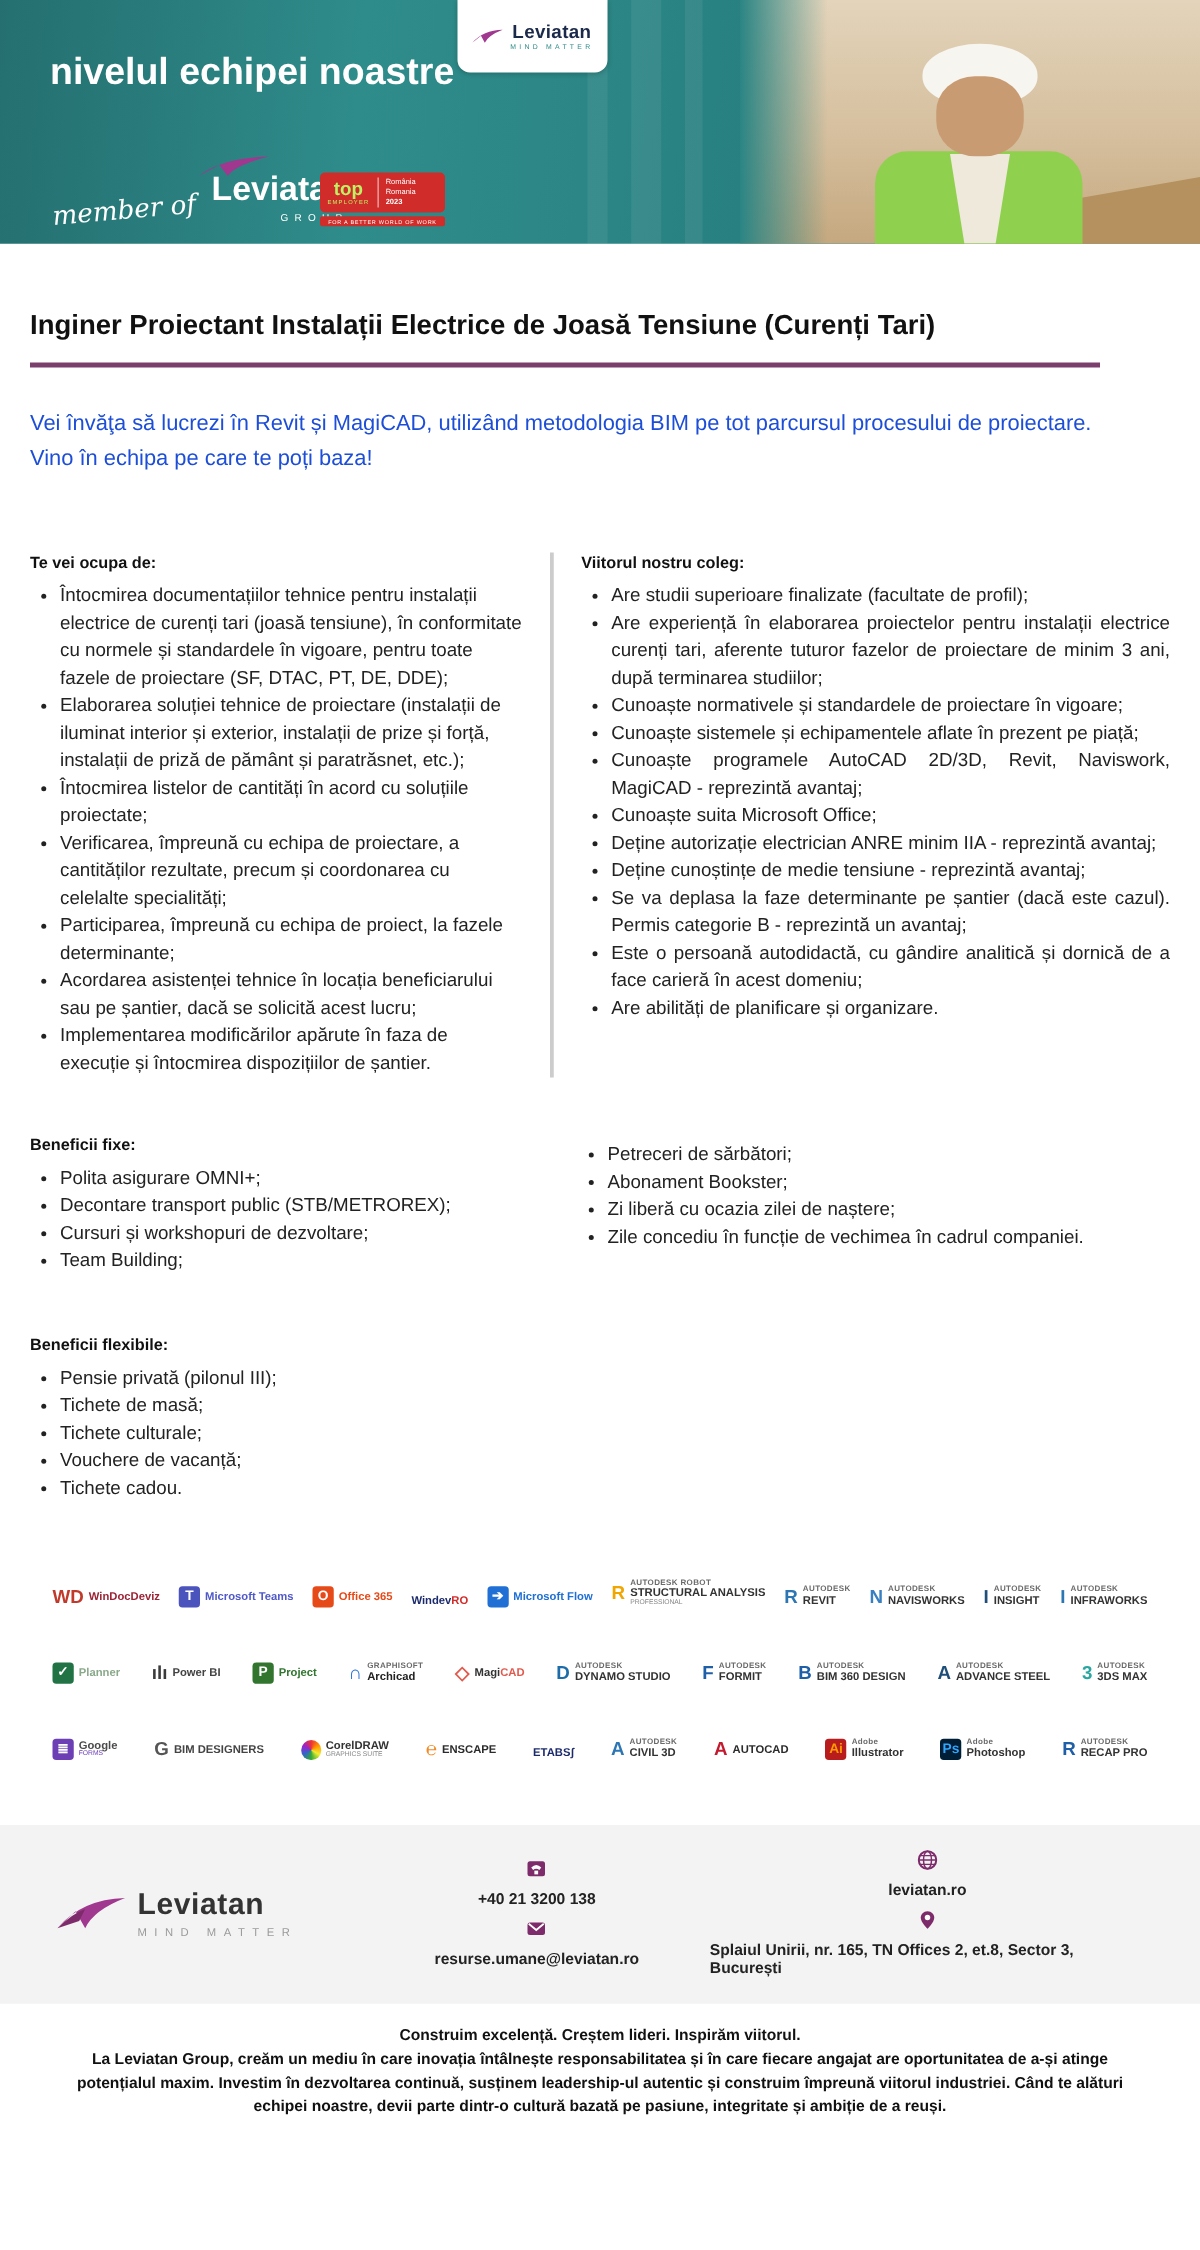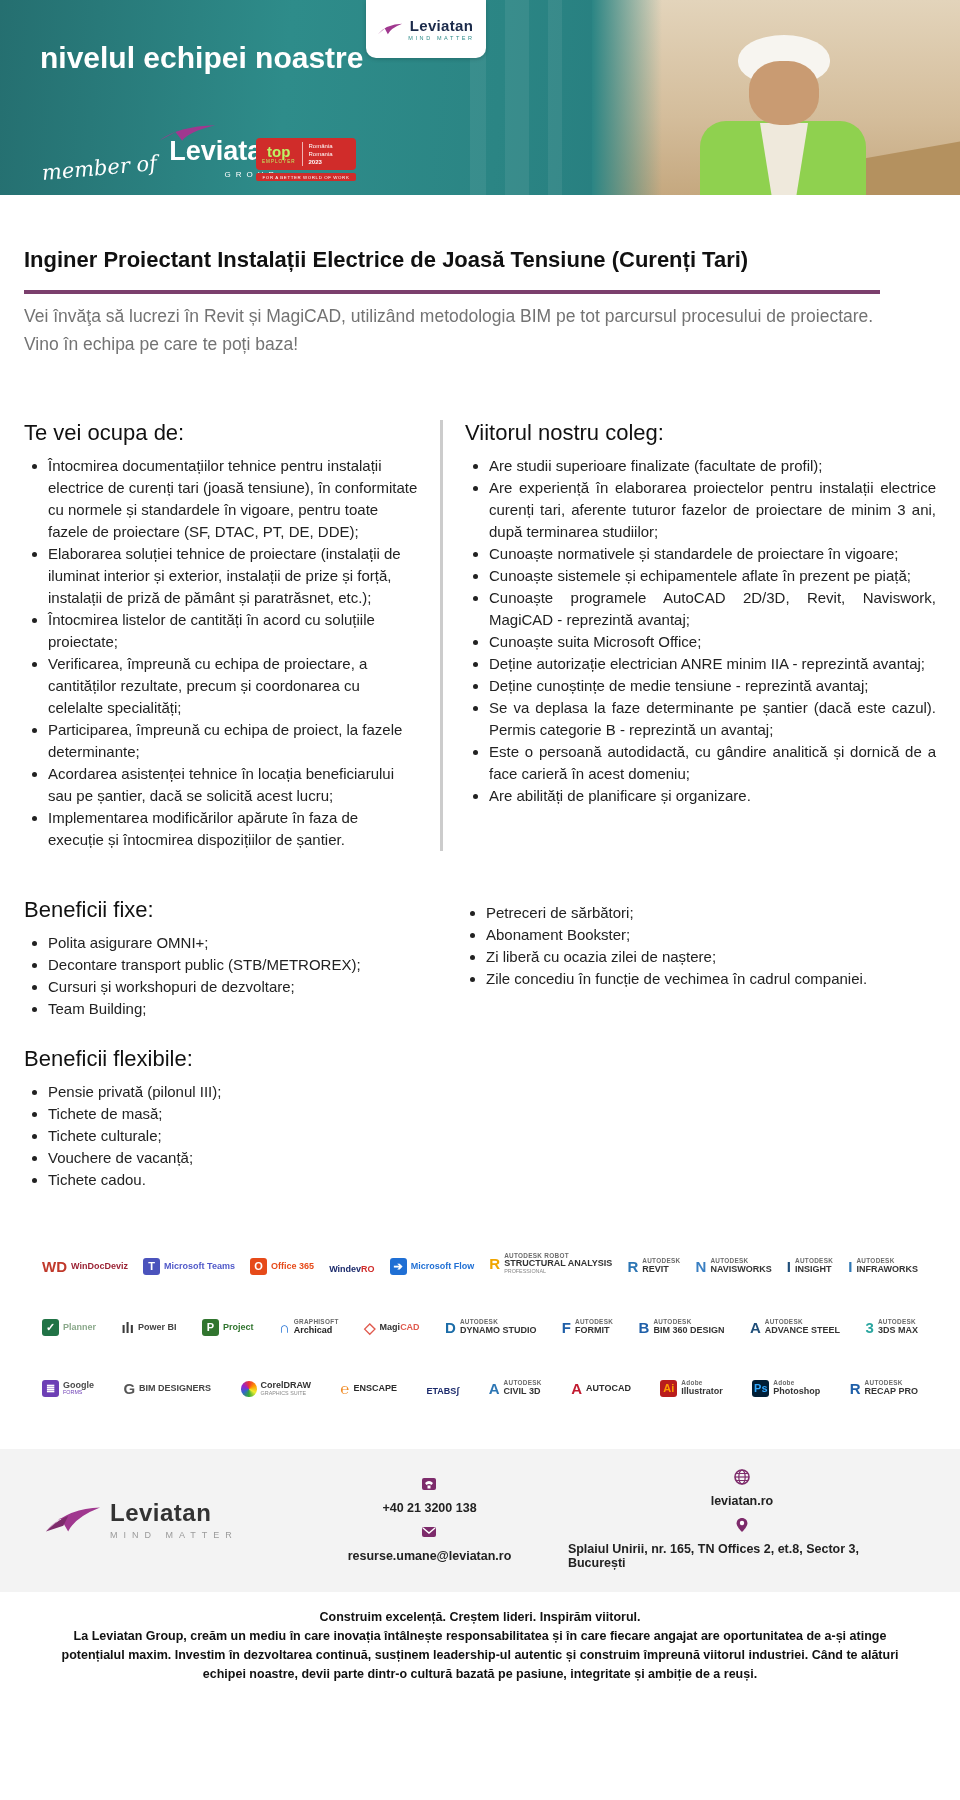--- a/index.html
+++ b/index.html
@@ -42,33 +42,33 @@
   .badge-div{width:1px;align-self:stretch;background:rgba(255,255,255,.65);}
   .badge-right{color:#fff;font-size:6px;line-height:8px;}
   .badge-right .b-year{font-weight:700;}
   .badge-strip{margin-top:3px;background:#d02c2a;color:#fff;font-size:4.4px;letter-spacing:.6px;
     text-align:center;border-radius:2px;padding:1.5px 2px;}
 
   
   .main{padding:0 24px;}
   .job-title{margin-top:52px;font-size:22px;font-weight:700;color:#111;}
   .rule{height:3.5px;background:#7b3f6d;margin-top:17px;width:856px;}
-  .intro{margin-top:8px;font-size:17.5px;line-height:28px;color:#737373;}
+  .intro{margin-top:30px;font-size:17.5px;line-height:28px;color:#1d4ed8;}
   .intro p{margin:0;}
-  h3.sec{font-size:22px;font-weight:400;color:#111;margin:0;}
+  h3.sec{font-size:13px;font-weight:700;color:#111;margin:0;}
   ul.blist{margin:9px 0 0;padding-left:24px;font-size:15px;line-height:22px;color:#222;}
   ul.blist li{margin:0;}
   .two-col{display:flex;margin-top:62px;}
   .col-left{width:394px;padding-right:22px;}
   .col-right{flex:1;padding-left:22px;}
   .col-right.divided{border-left:3px solid #ccc;}
   .col-right.justify ul.blist li{text-align:justify;}
   .benefits{margin-top:46px;}
   .benefits .col-right ul.blist{margin-top:5px;}
-  .flex-section{margin-top:26px;}
+  .flex-section{margin-top:48px;}
 
   
   .logo-rows{margin-top:62px;padding:0 18px;}
   .logo-row{display:flex;justify-content:space-between;align-items:flex-end;margin-bottom:44px;}
   .logo{display:flex;align-items:center;gap:4px;}
   .lg-glyph{font-weight:800;font-size:15px;line-height:17px;}
   .lg-glyph.boxed{width:17px;height:17px;border-radius:3px;color:#fff;display:flex;
     align-items:center;justify-content:center;font-size:11px;font-weight:700;}
   .lg-glyph.rainbow{width:16px;height:16px;border-radius:50% 50% 48% 48%;color:transparent;
     background:conic-gradient(#e33,#f90,#ee3,#3a3,#36c,#92c,#e33);}

